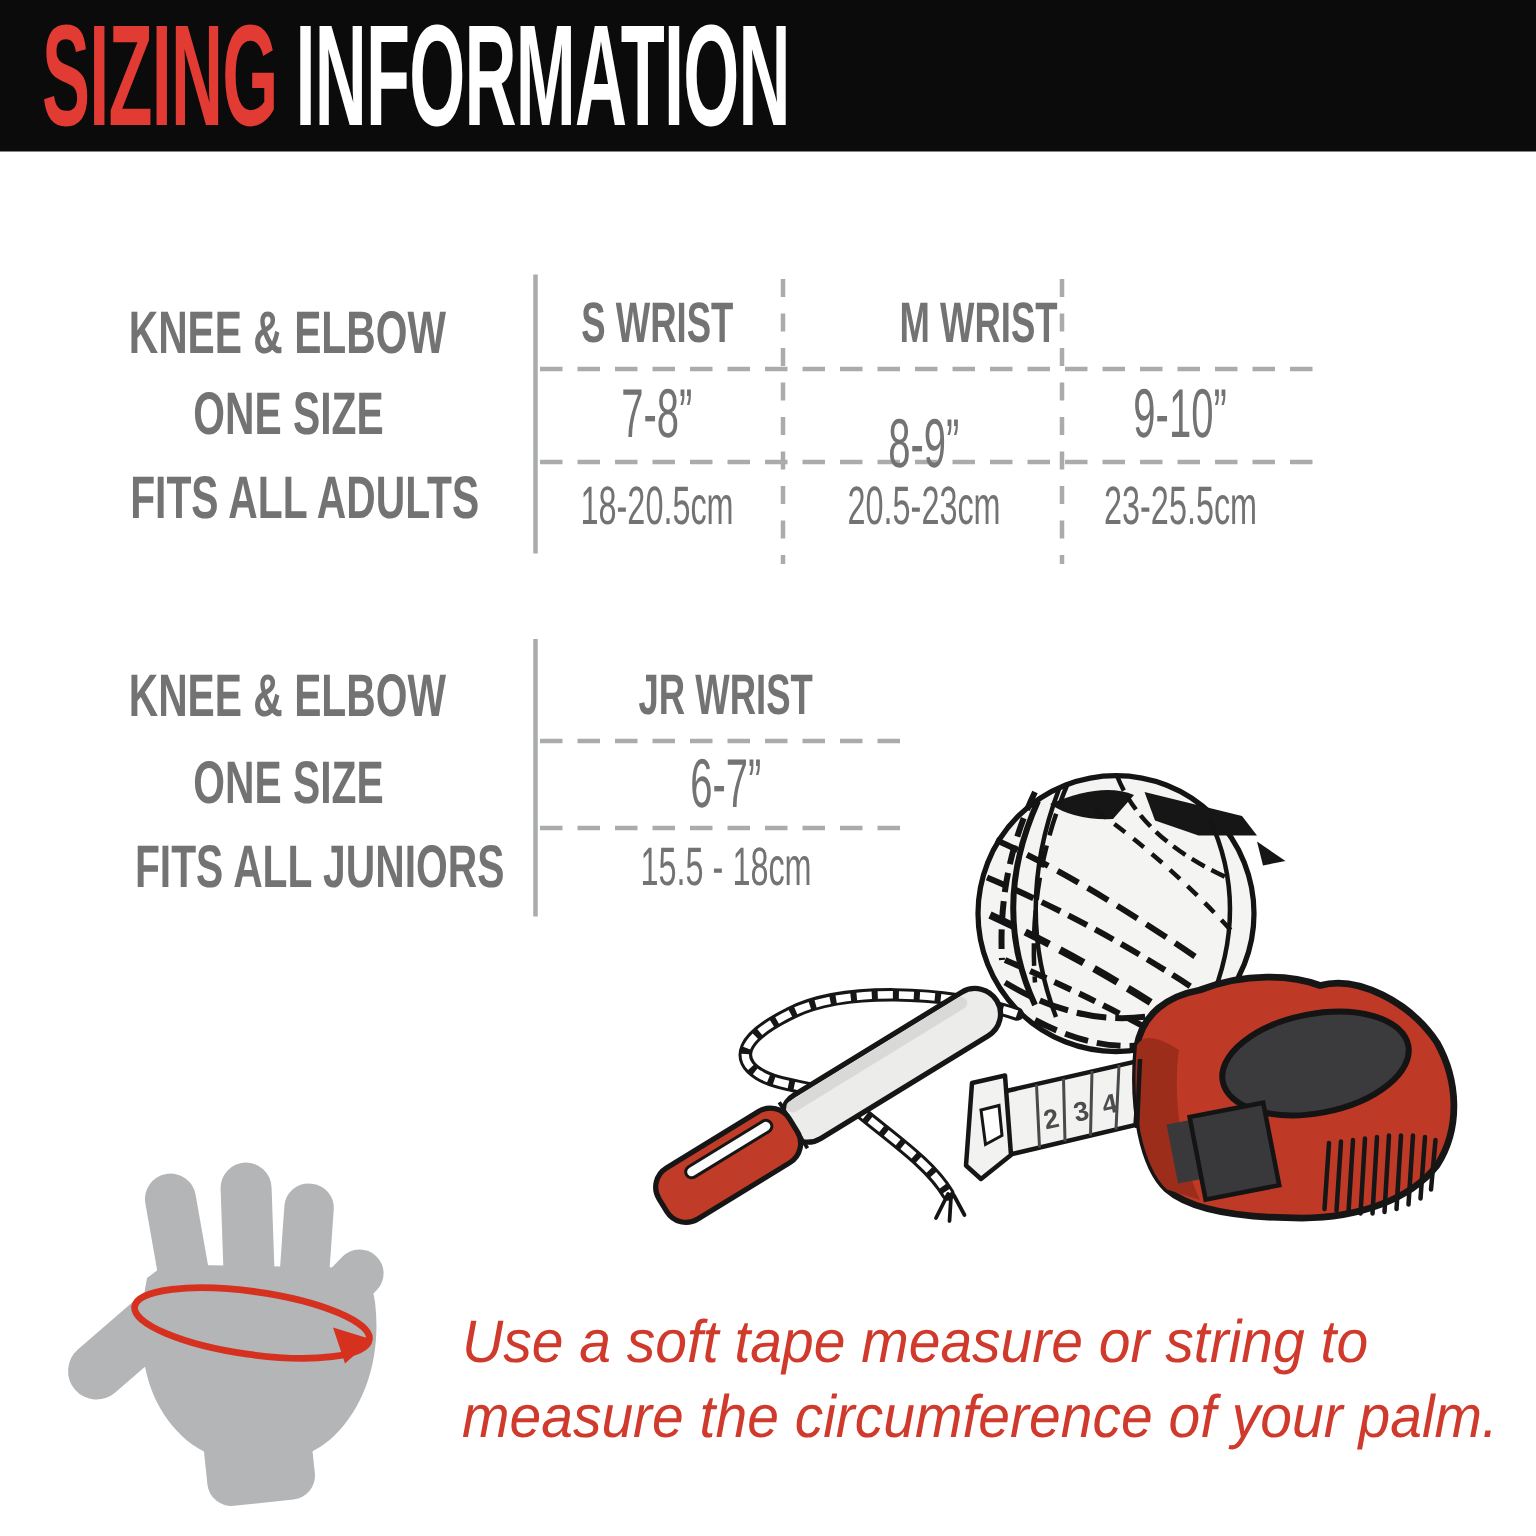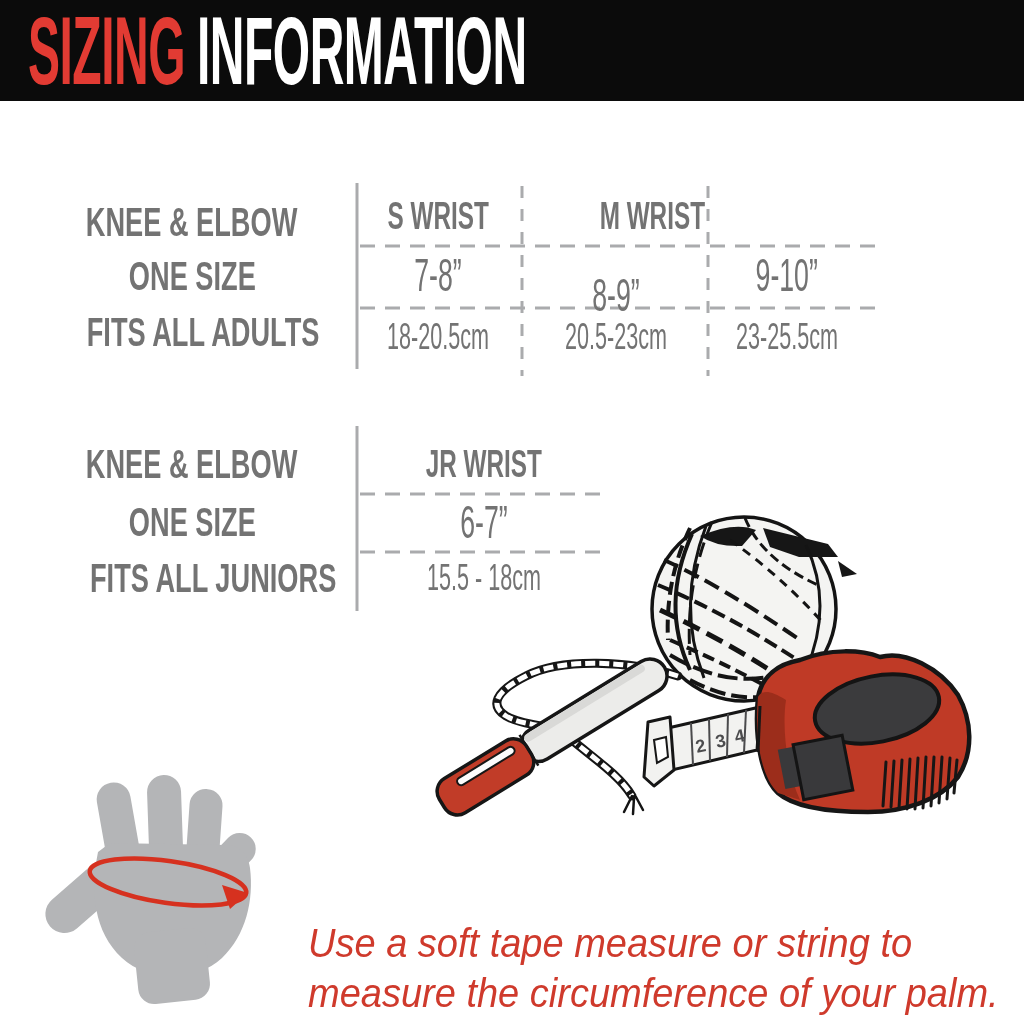--- a/index.html
+++ b/index.html
@@ -20,21 +20,21 @@
   .t-label .k{transform:scaleX(0.68);}
   .t-size{font-size:38px;font-weight:700;line-height:40px;}
   .t-size .k{transform:scaleX(0.64);}
   .t-in{font-size:46px;font-weight:400;line-height:46px;}
   .t-in .k{transform:scaleX(0.58);}
   .t-cm{font-size:36px;font-weight:400;line-height:44px;}
   .t-cm .k{transform:scaleX(0.60);}
   
   .lay{position:absolute;pointer-events:none;}
   
-  #note{position:absolute;left:308px;top:870px;width:680px;font-style:italic;font-size:40px;line-height:50px;color:#cf3a2c;margin-top:48px;}
+  #note{position:absolute;left:308px;top:870px;width:680px;font-style:italic;font-size:40px;line-height:50px;color:#cf3a2c;}
   #note .nline{display:block;transform:scaleX(0.95);transform-origin:left center;white-space:nowrap;}
   svg text{font-family:"Liberation Sans",sans-serif;}
 </style>
 </head>
 <body>
 
 <div id="canvas">
 
   <div id="topbar">
     <div class="titlewrap">

